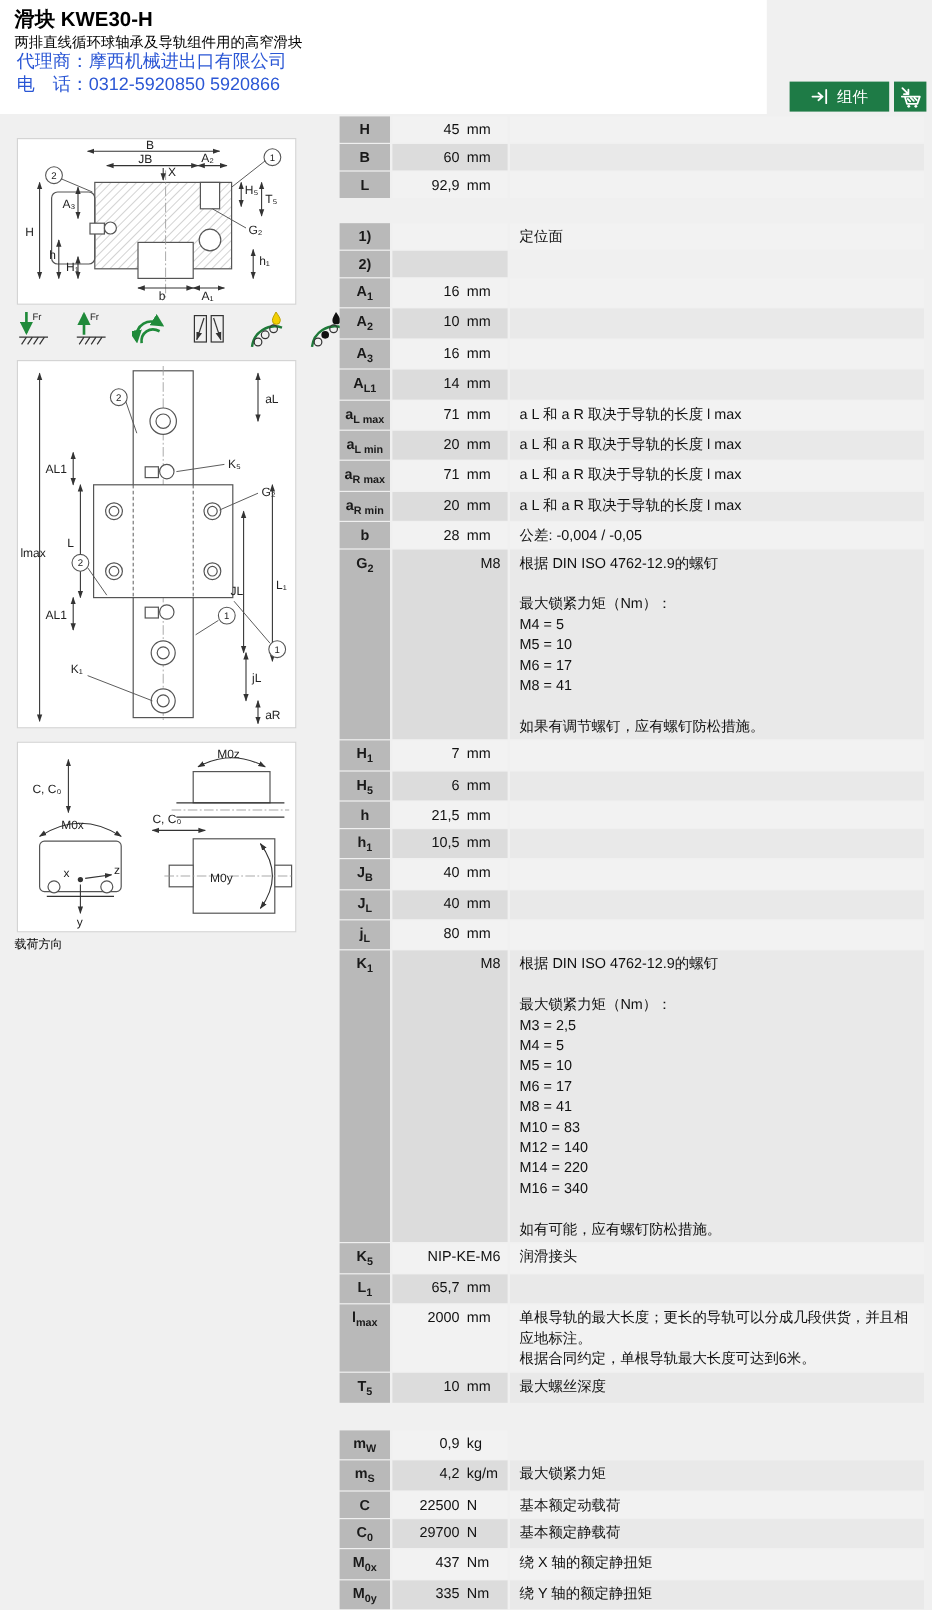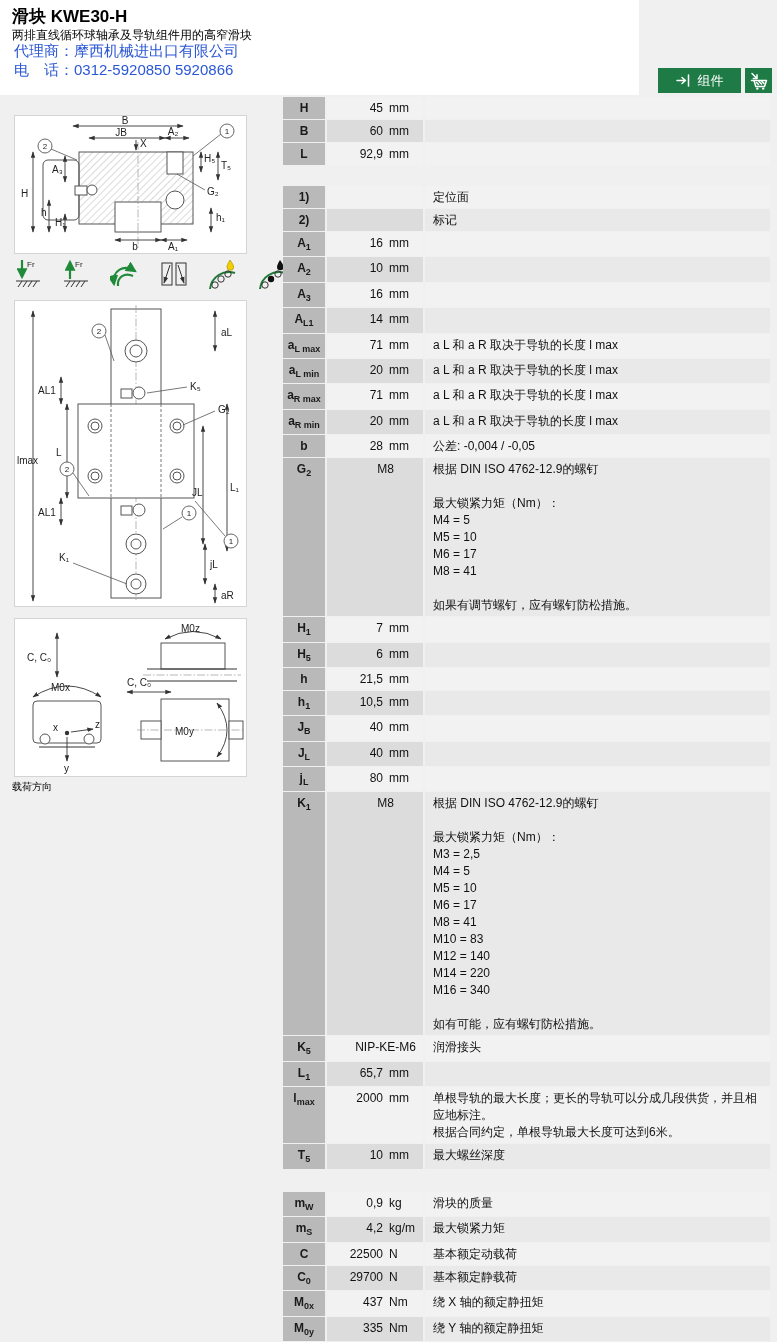--- a/index.html
+++ b/index.html
@@ -40,21 +40,21 @@
   
   .tsec{position:absolute;width:487px;}
   #sec1{left:283px;top:97px;} #sec2{left:283px;top:186px;} #sec3{left:283px;top:1192px;}
   .trow{display:flex;align-items:stretch;margin-bottom:1px;min-height:22px;font-size:12px;line-height:17px;}
   .tlabel{width:42px;flex:0 0 42px;background:#b9b9b9;font-weight:bold;text-align:center;
           padding-top:3px;margin-right:2px;color:#1a1a1a;}
   .tlabel sub{font-size:9px;font-weight:bold;}
   .tval{width:96px;flex:0 0 96px;display:flex;align-items:flex-start;padding-top:3px;margin-right:2px;}
   .vnum{flex:1;text-align:right;}
   .vunit{width:34px;text-align:left;padding-left:6px;}
-  .vfull{width:100%;text-align:center;padding-right:6px;margin-left:27px;}
+  .vfull{width:100%;text-align:right;padding-right:6px;margin-left:27px;}
   .tdesc{flex:1;padding:3px 4px 2px 8px;white-space:pre-line;}
   .trow:nth-child(odd) .tval,.trow:nth-child(odd) .tdesc{background:#f2f2f2;}
   .trow:nth-child(even) .tval{background:#dcdcdc;}
   .trow:nth-child(even) .tdesc{background:#e9e9e9;}
 </style>
 </head>
 <body>
 
 <div class="page">
 
@@ -319,21 +319,20 @@
         <div class="tval">
           <span class="vfull"></span>
         </div>
         <div class="tdesc">定位面</div>
       </div>
       <div class="trow">
         <div class="tlabel"><span>2)</span></div>
         <div class="tval">
           <span class="vfull"></span>
         </div>
-        <div class="tdesc">标记</div>
       </div>
       <div class="trow">
         <div class="tlabel"><span>A</span><sub>1</sub></div>
         <div class="tval">
           <span class="vnum">16</span>
           <span class="vunit">mm</span>
         </div>
         <div class="tdesc"></div>
       </div>
       <div class="trow">
@@ -524,21 +523,20 @@
         <div class="tdesc">最大螺丝深度</div>
       </div>
     </div>
   <div class="tsec" id="sec3">
       <div class="trow">
         <div class="tlabel"><span>m</span><sub>W</sub></div>
         <div class="tval">
           <span class="vnum">0,9</span>
           <span class="vunit">kg</span>
         </div>
-        <div class="tdesc">滑块的质量</div>
       </div>
       <div class="trow">
         <div class="tlabel"><span>m</span><sub>S</sub></div>
         <div class="tval">
           <span class="vnum">4,2</span>
           <span class="vunit">kg/m</span>
         </div>
         <div class="tdesc">最大锁紧力矩</div>
       </div>
       <div class="trow">

